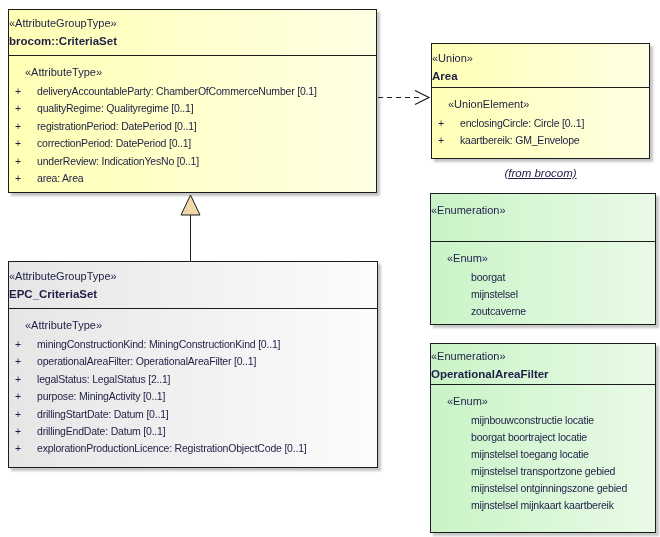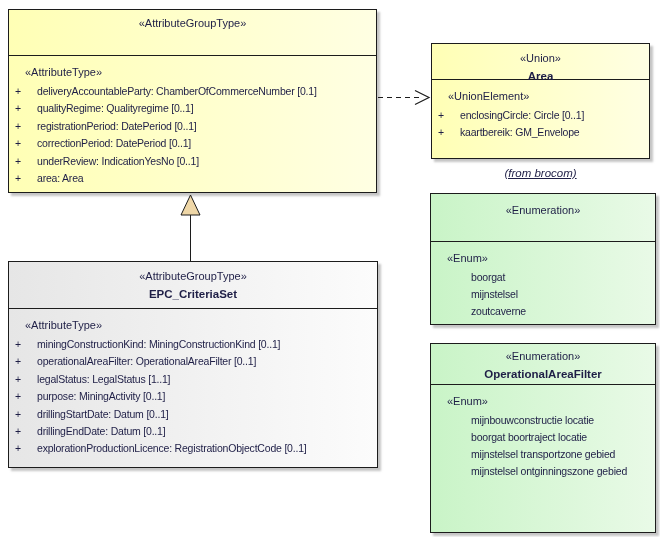--- a/index.html
+++ b/index.html
@@ -15,21 +15,21 @@
     position:absolute;
     border:1px solid var(--border,#1c1c1c);
     box-shadow:3px 3px 2px rgba(150,150,150,0.55);
     box-sizing:border-box;
     font-size:11px;
   }
   .node-yellow{background:linear-gradient(to right,var(--yellow-start,#ffffb5),var(--yellow-end,#ffffe3));}
   .node-green{background:linear-gradient(to right,var(--green-start,#c9f4c7),var(--green-end,#e9fae7));}
   .node-gray{background:linear-gradient(to right,var(--gray-start,#e6e6e6),var(--gray-end,#fcfcfc));}
   .node-header{
-    text-align:center;
+    text-align:left;
     border-bottom:1px solid var(--border,#1c1c1c);
     padding-top:5px;
     box-sizing:border-box;
   }
   .stereotype{display:block;line-height:17px;font-size:11px;}
   .node-name{display:block;line-height:18px;font-weight:bold;font-size:11.5px;}
   .section{padding-top:8px;}
   .section-label{display:block;padding-left:16px;line-height:17px;margin-bottom:2px;font-size:11px;}
   .attr-row{display:flex;line-height:17.4px;padding-left:6px;font-size:10.5px;letter-spacing:-0.2px;white-space:nowrap;}
   .vis{width:22px;flex:0 0 22px;}
@@ -42,36 +42,37 @@
   .overlay{position:absolute;left:0;top:0;pointer-events:none;}
   .overlay .conn-line{stroke:var(--border,#1c1c1c);stroke-width:1;}
   .overlay .dash{stroke-dasharray:5,4;}
   .overlay .tri{fill:var(--triangle-fill,#efd7a7);stroke:var(--border,#1c1c1c);stroke-width:1;}
   .overlay .open-arrow{fill:none;stroke:var(--border,#1c1c1c);stroke-width:1.2;}
 
   
   #node-brocom-criteriaset{left:8px;top:9px;width:369px;height:184px;}
   #node-brocom-criteriaset .node-header{height:46px;}
   #node-area{left:431px;top:43px;width:219px;height:116px;}
-  #node-area .node-header{height:36px;padding-top:6px;}
+  #node-area .node-header{height:44px;padding-top:6px;}
   #node-miningconstructionkind{left:430px;top:193px;width:226px;height:132px;}
   #node-miningconstructionkind .node-header{height:48px;padding-top:8px;}
   #node-operationalareafilter{left:430px;top:343px;width:226px;height:190px;}
   #node-operationalareafilter .node-header{height:41px;padding-top:4px;}
   #node-epc-criteriaset{left:8px;top:261px;width:370px;height:207px;}
   #node-epc-criteriaset .node-header{height:47px;padding-top:6px;}
 </style>
 </head>
 <body>
 
 <div class="canvas">
 
   <div class="node node-yellow" id="node-brocom-criteriaset">
     <div class="node-header">
       <span class="stereotype">«AttributeGroupType»</span>
+      <span class="node-name">brocom::CriteriaSet</span>
     </div>
     <div class="section">
       <span class="section-label">«AttributeType»</span>
       <div class="attr-row">
         <span class="vis">+</span>
         <span class="attr-text">deliveryAccountableParty: ChamberOfCommerceNumber [0.1]</span>
       </div>
       <div class="attr-row">
         <span class="vis">+</span>
         <span class="attr-text">qualityRegime: Qualityregime [0..1]</span>
@@ -129,43 +130,45 @@
 
   <div class="node node-green" id="node-operationalareafilter">
     <div class="node-header">
       <span class="stereotype">«Enumeration»</span>
       <span class="node-name">OperationalAreaFilter</span>
     </div>
     <div class="section">
       <span class="section-label">«Enum»</span>
       <span class="literal">mijnbouwconstructie locatie</span>
       <span class="literal">boorgat boortraject locatie</span>
+      <span class="literal">mijnstelsel toegang locatie</span>
       <span class="literal">mijnstelsel transportzone gebied</span>
       <span class="literal">mijnstelsel ontginningszone gebied</span>
+      <span class="literal">mijnstelsel mijnkaart kaartbereik</span>
     </div>
   </div>
 
   <div class="node node-gray" id="node-epc-criteriaset">
     <div class="node-header">
       <span class="stereotype">«AttributeGroupType»</span>
       <span class="node-name">EPC_CriteriaSet</span>
     </div>
     <div class="section">
       <span class="section-label">«AttributeType»</span>
       <div class="attr-row">
         <span class="vis">+</span>
         <span class="attr-text">miningConstructionKind: MiningConstructionKind [0..1]</span>
       </div>
       <div class="attr-row">
         <span class="vis">+</span>
         <span class="attr-text">operationalAreaFilter: OperationalAreaFilter [0..1]</span>
       </div>
       <div class="attr-row">
         <span class="vis">+</span>
-        <span class="attr-text">legalStatus: LegalStatus [1..1]</span>
+        <span class="attr-text">legalStatus: LegalStatus [2..1]</span>
       </div>
       <div class="attr-row">
         <span class="vis">+</span>
         <span class="attr-text">purpose: MiningActivity [0..1]</span>
       </div>
       <div class="attr-row">
         <span class="vis">+</span>
         <span class="attr-text">drillingStartDate: Datum [0..1]</span>
       </div>
       <div class="attr-row">

